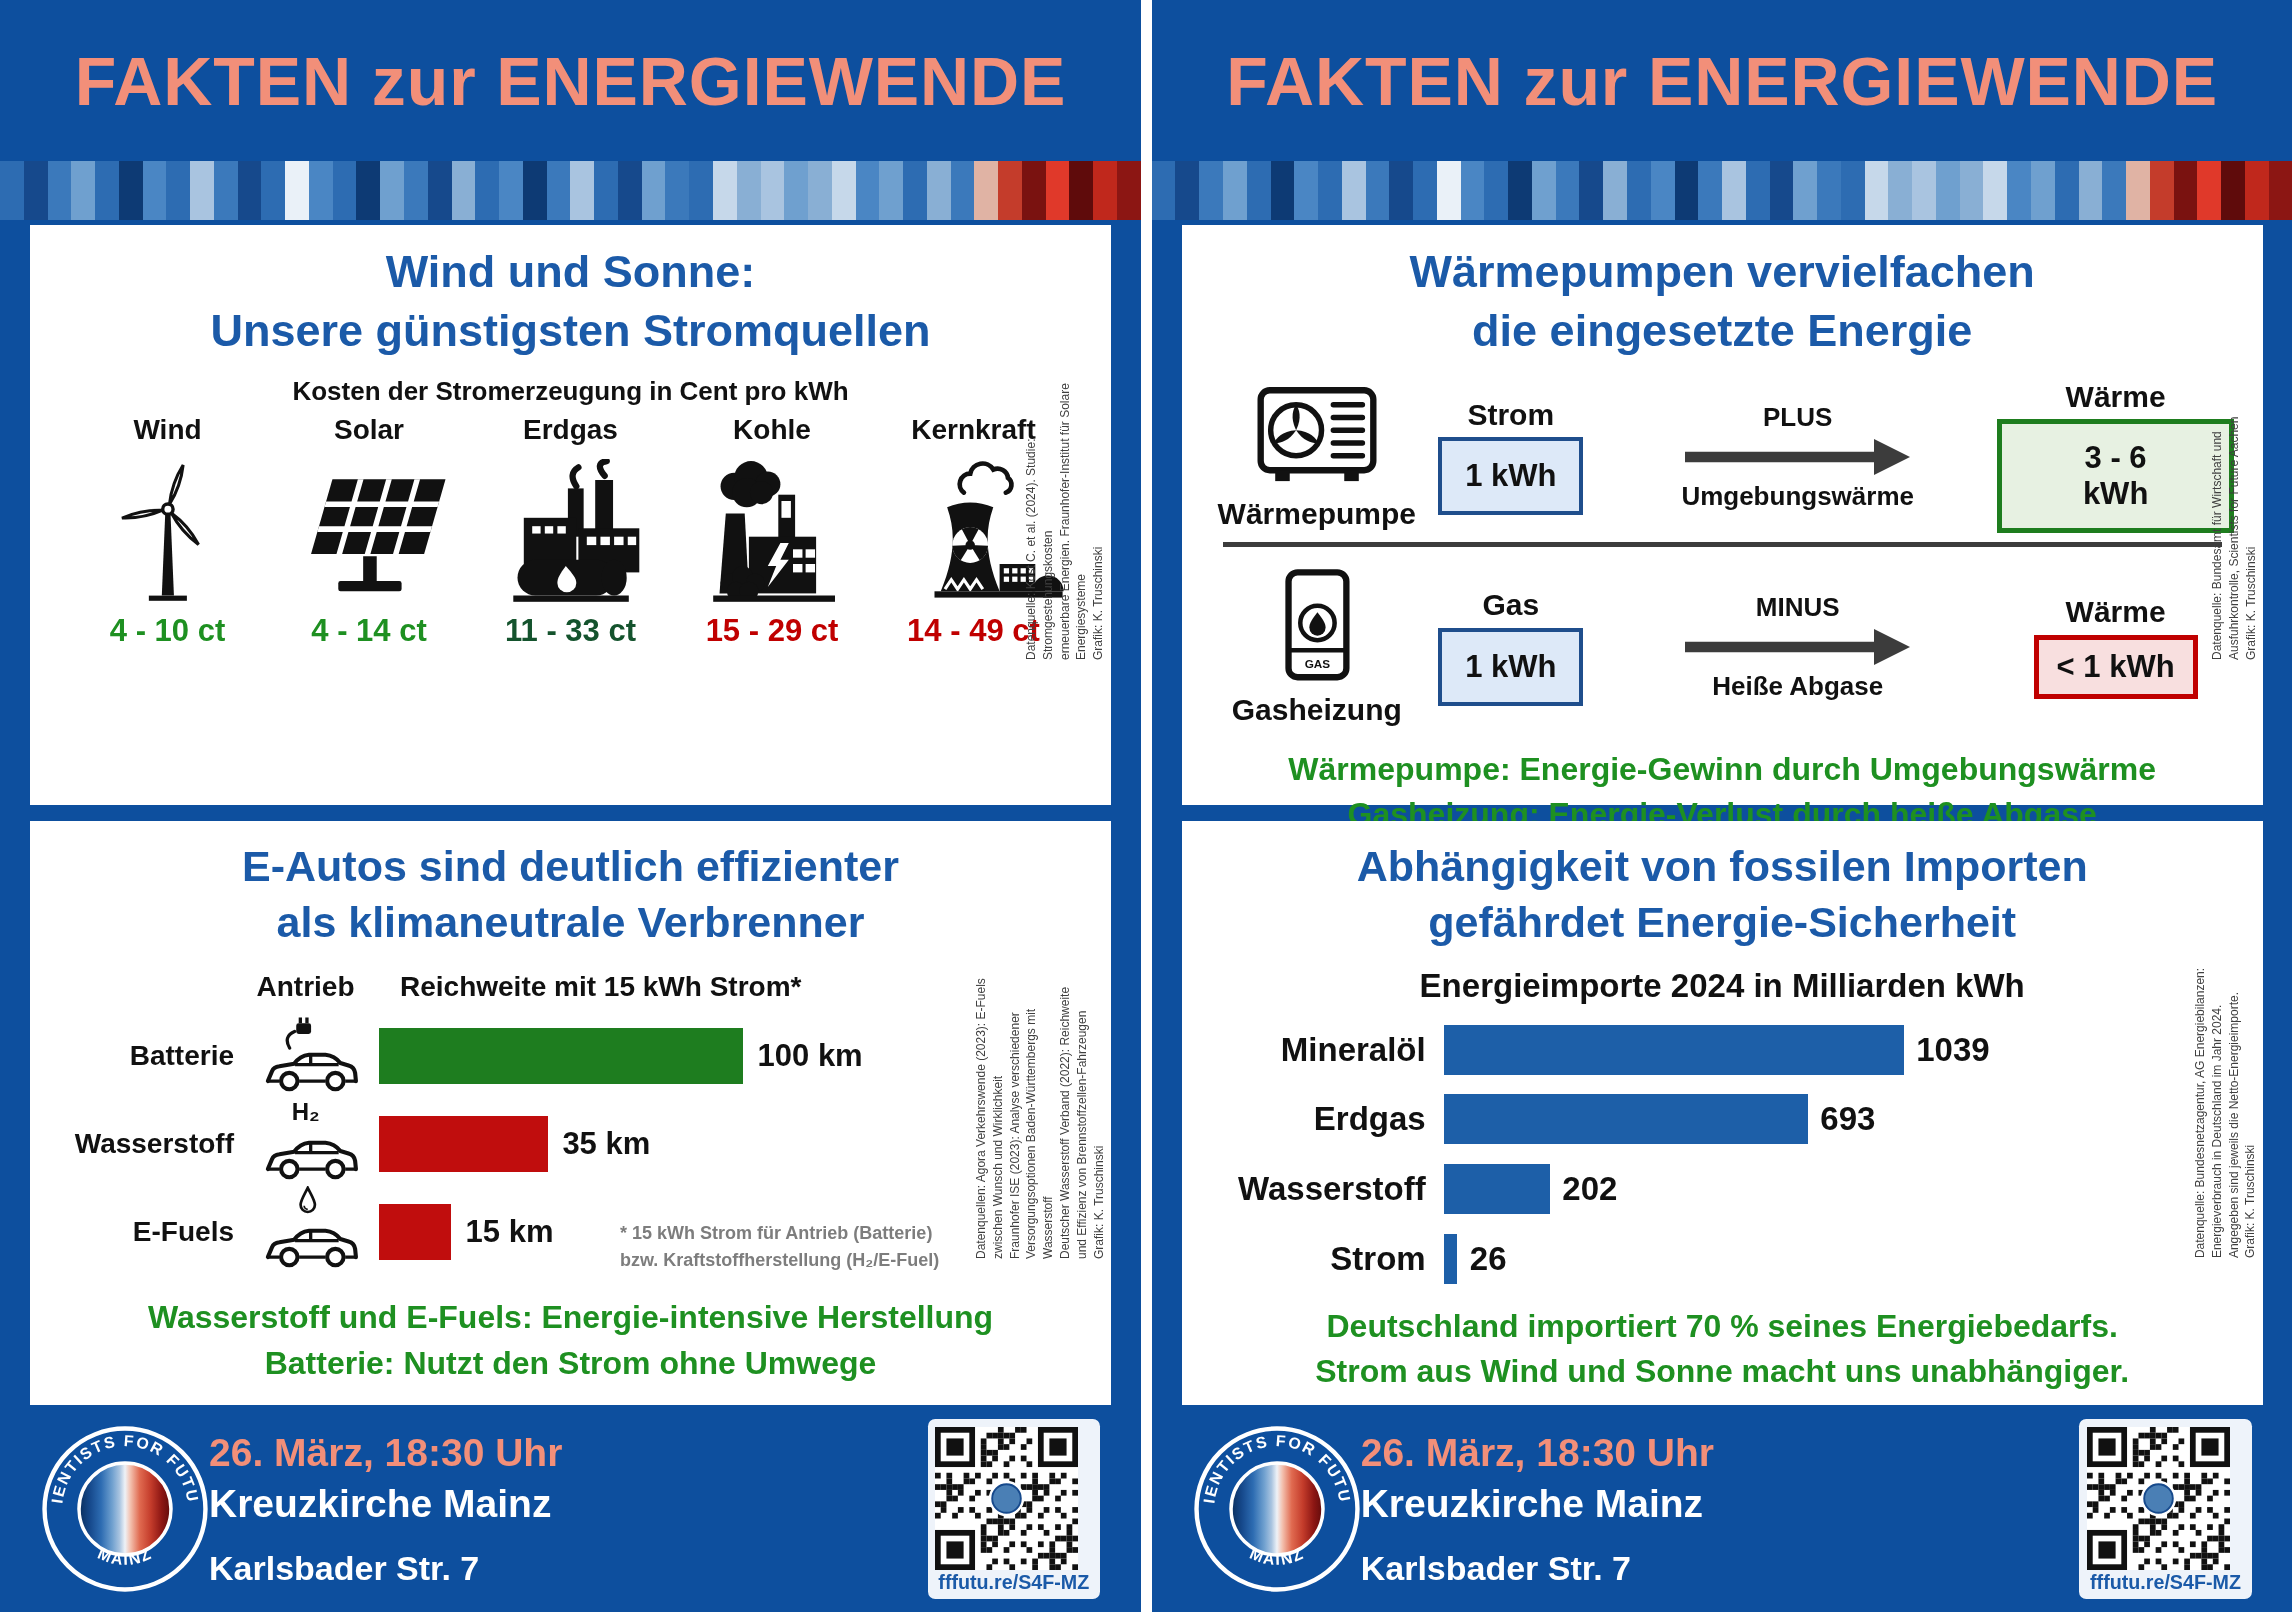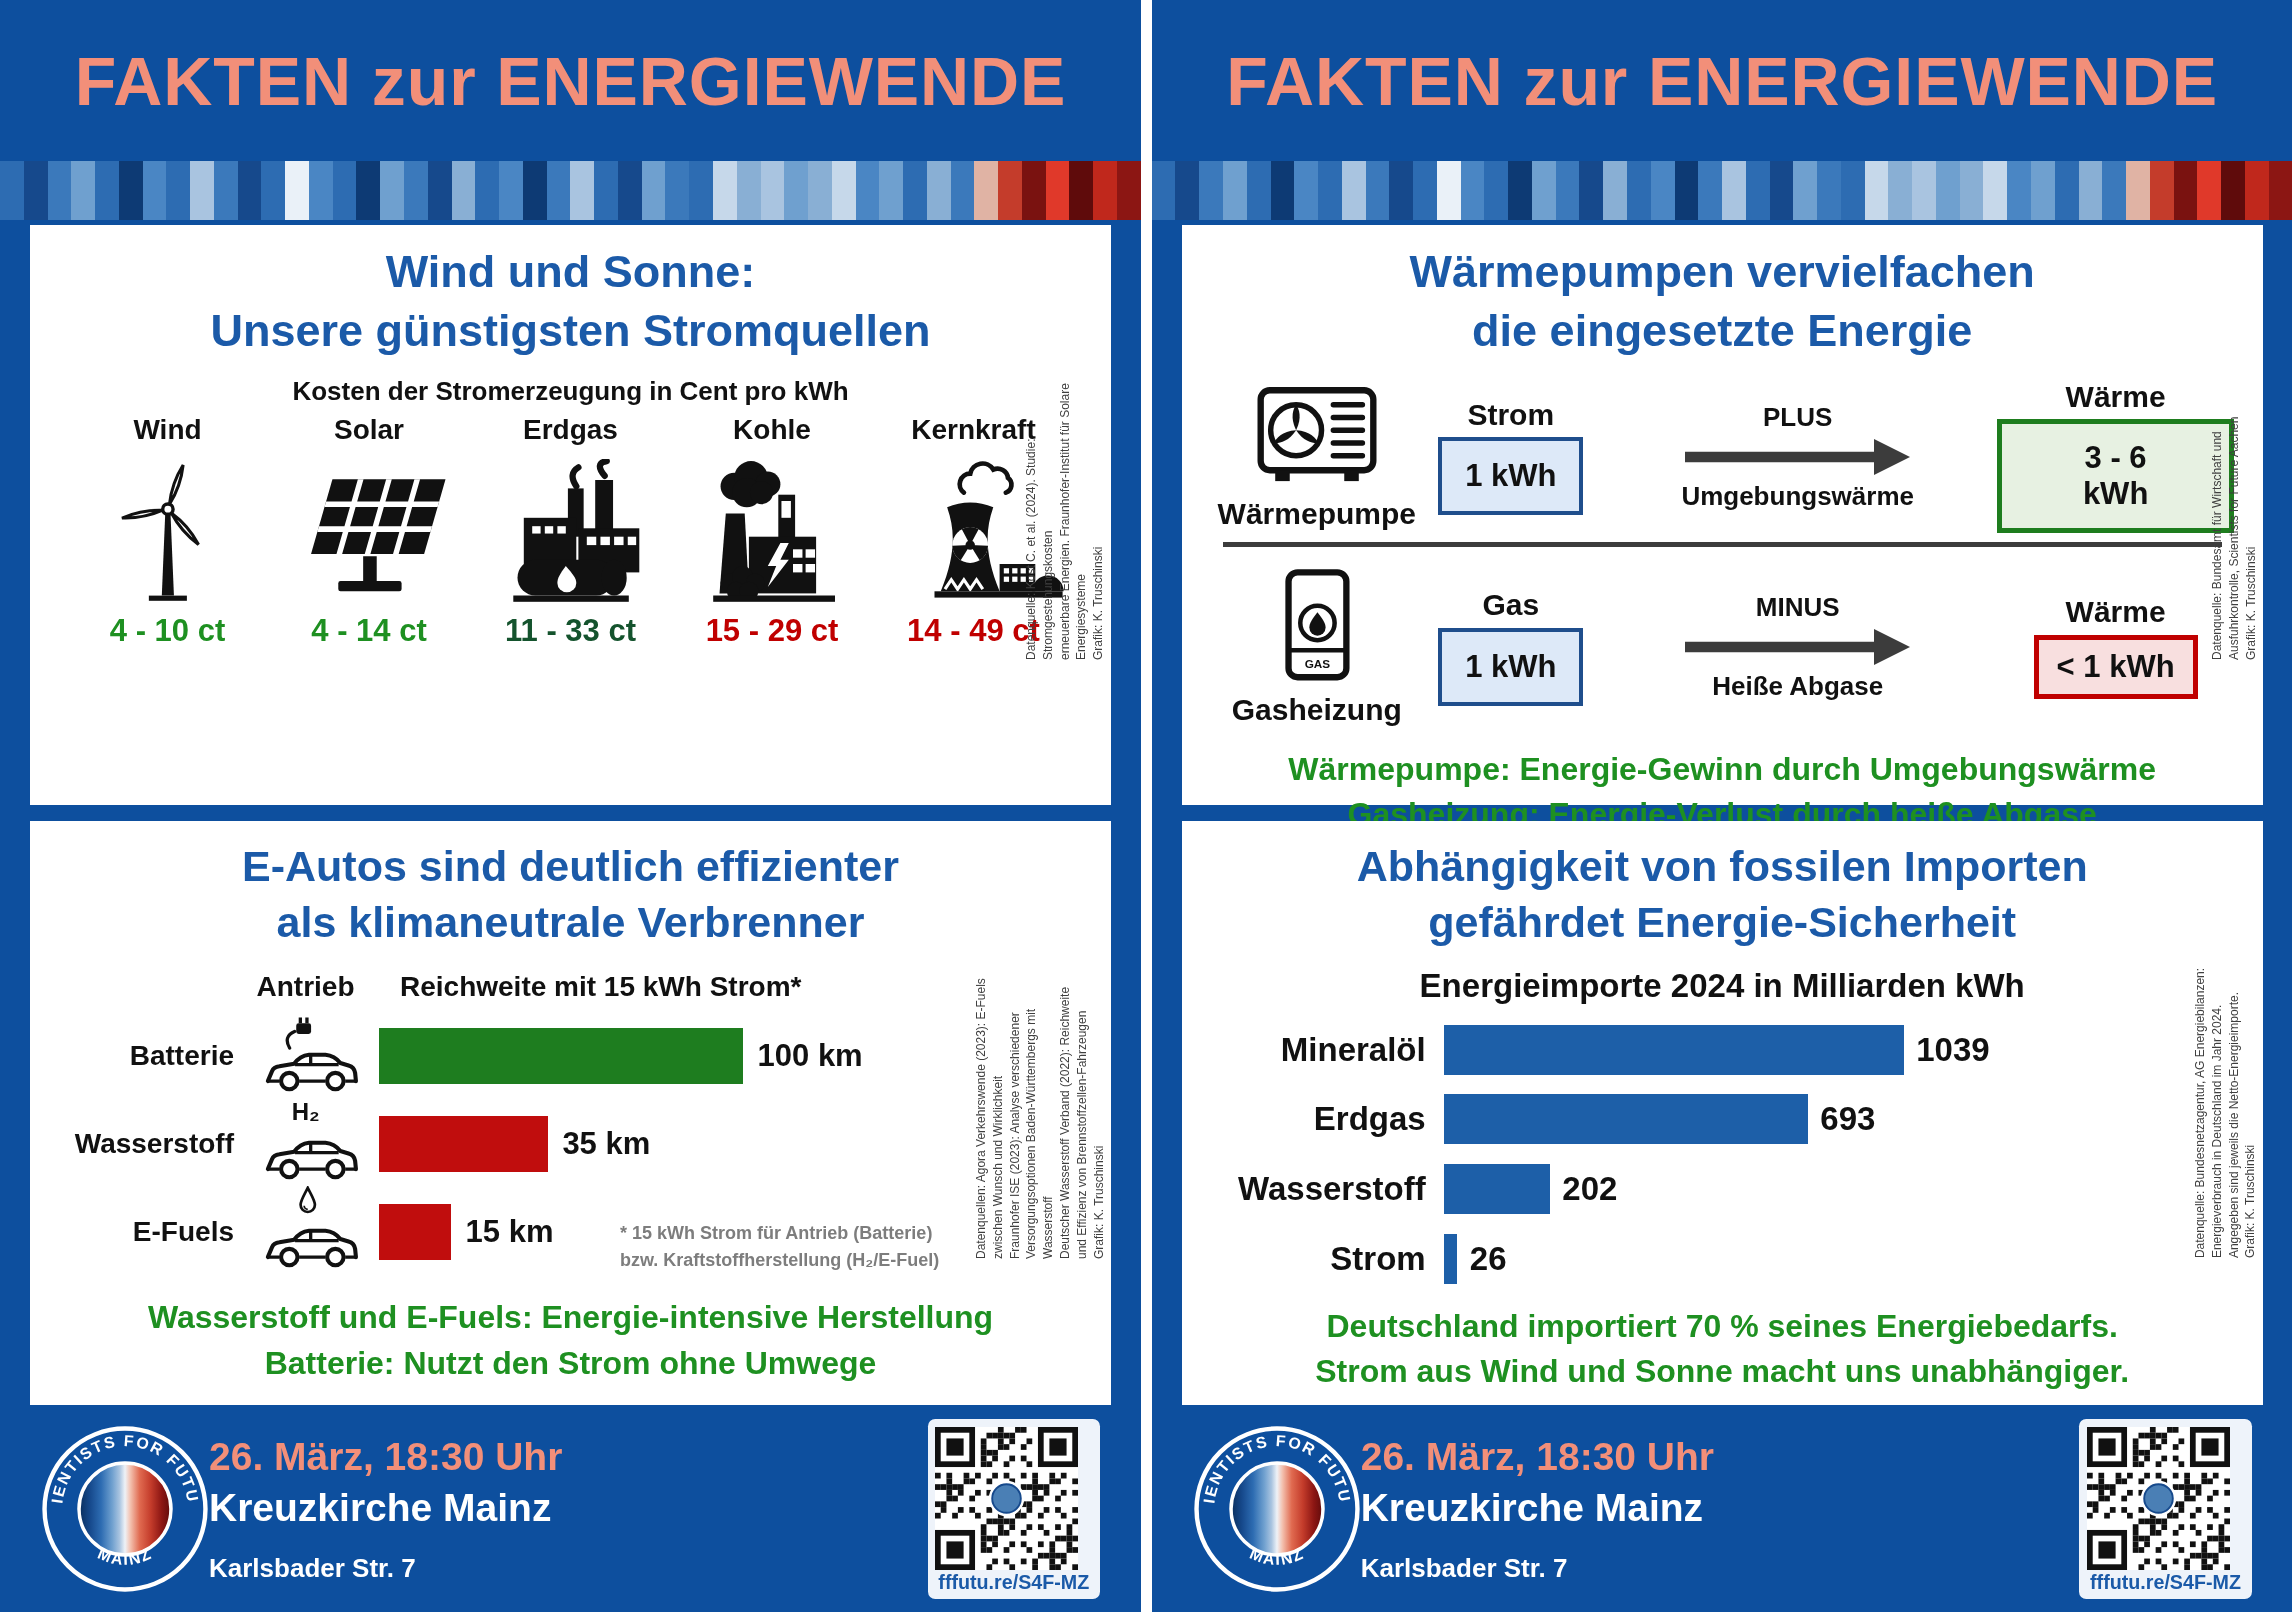--- a/index.html
+++ b/index.html
@@ -65,21 +65,21 @@
   .imp-track{display:flex;align-items:center;width:546px;}
   .imp-bar{height:50px;}
   .imp-val{margin-left:12.5px;font-size:33px;font-weight:bold;color:#111;}
   
   .p-footer{flex:1;display:flex;align-items:center;padding:0 41px;box-sizing:border-box;}
   .logo svg{width:168px;height:168px;display:block;}
   .logo-arc-text{fill:#ffffff;font-size:18px;font-weight:bold;letter-spacing:2px;}
   .event{flex:1;}
   .ev-date{color:#f28f79;font-size:39px;font-weight:bold;}
   .ev-venue{color:#ffffff;font-size:39px;font-weight:bold;margin-top:7.2px;}
-  .ev-addr{color:#ffffff;font-size:26px;font-weight:bold;margin-top:23px;}
+  .ev-addr{color:#ffffff;font-size:34px;font-weight:bold;margin-top:23px;}
   .qr-wrap{width:158px;text-align:center;background:#eef3fa;border-radius:7.2px;padding:7.2px 7.2px 4.5px;}
   .qr svg{width:143px;height:143px;display:block;}
   .qr-caption{font-size:19.7px;font-weight:bold;color:#1b5aa8;margin-top:1.8px;white-space:nowrap;}
 </style>
 </head>
 <body>
 
 <div class="page">
 
   <div class="poster">

